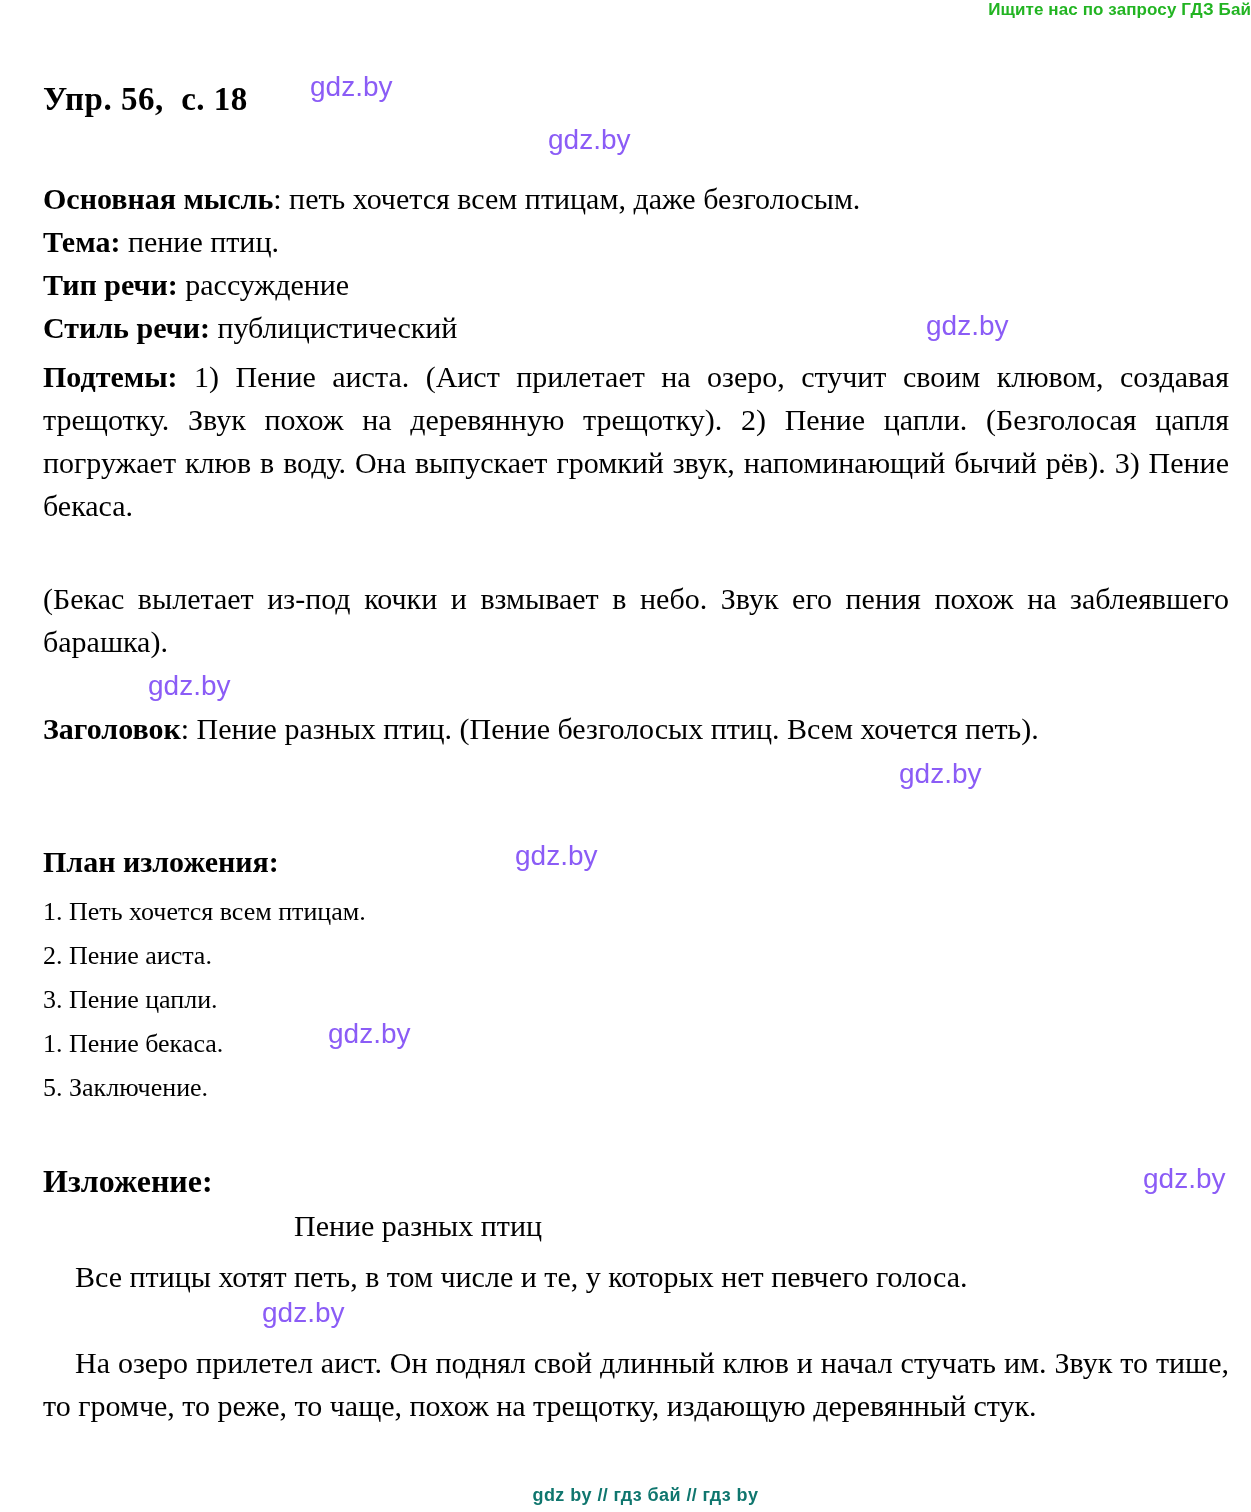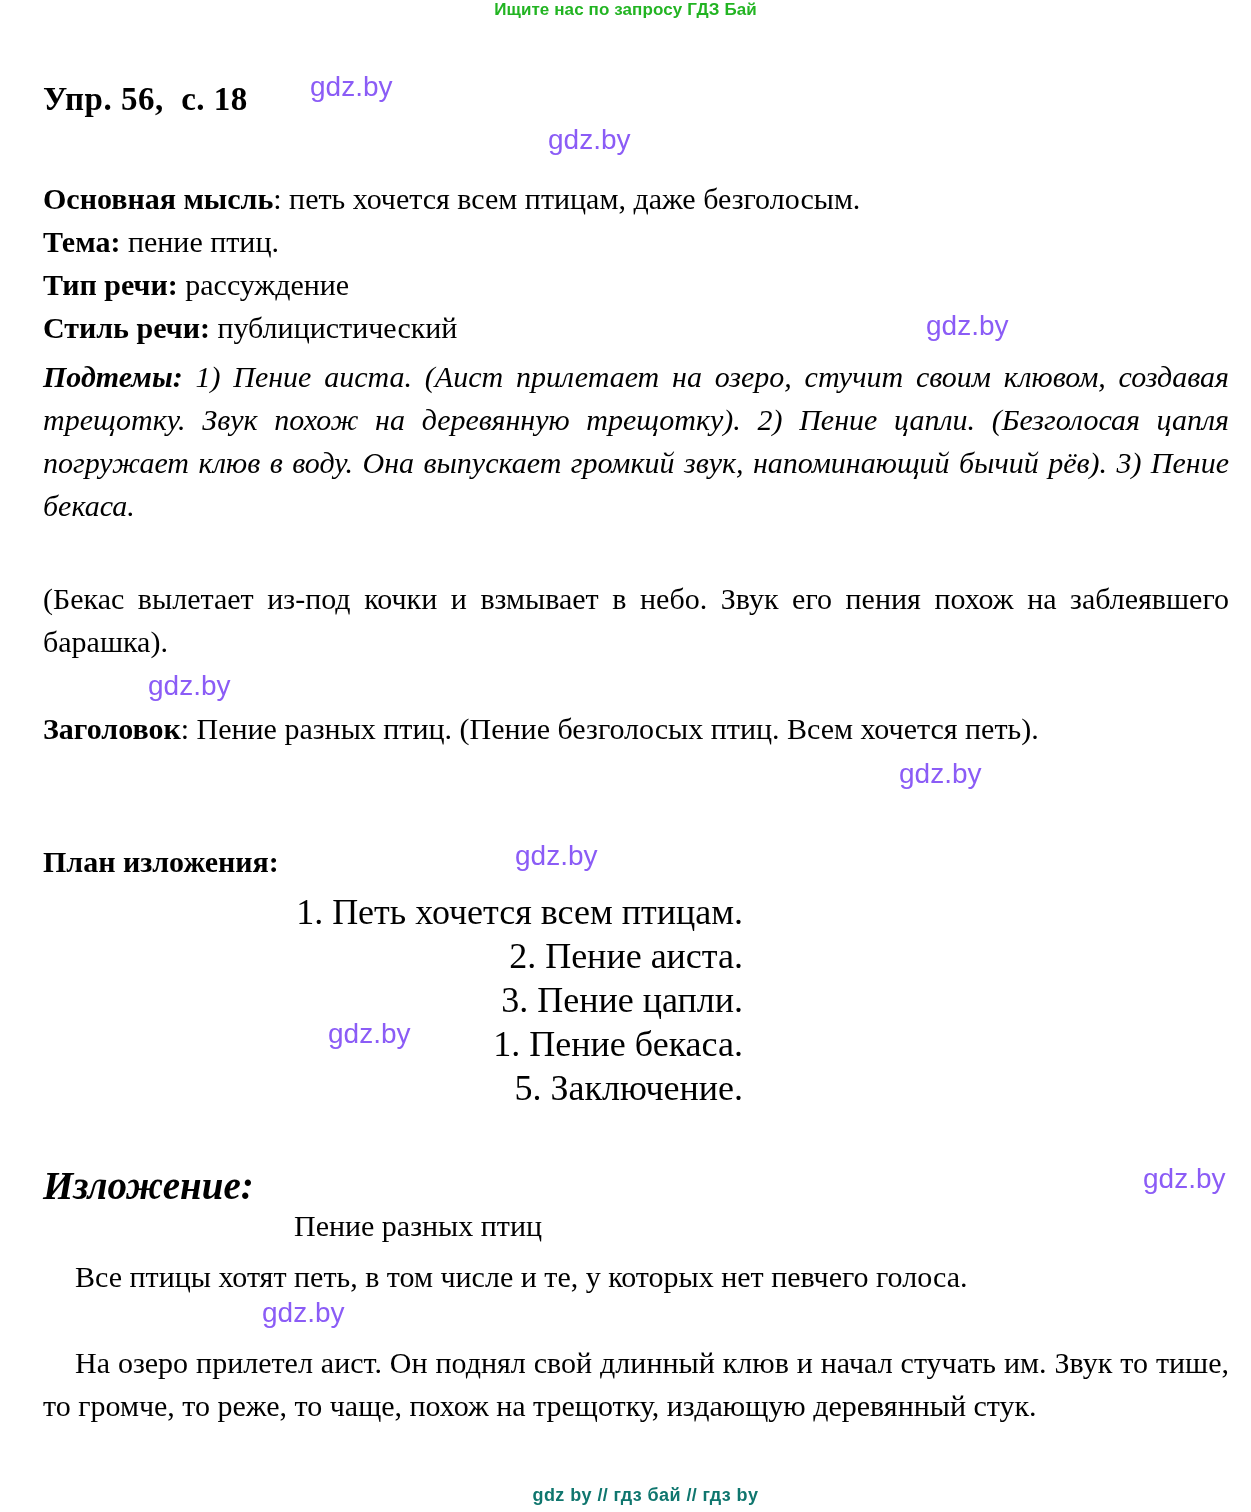--- a/index.html
+++ b/index.html
@@ -15,21 +15,21 @@
     color: #000000;
     overflow: hidden;
   }
 
   
   .promo-bar {
     position: absolute;
     top: 0px;
     left: 0;
     width: 1251px;
-    text-align: center;
+    text-align: right;
     font-family: "Liberation Sans", sans-serif;
     font-size: 17px;
     font-weight: bold;
     color: #22b422;
     letter-spacing: 0.1px;
   }
 
   
   .page {
     position: absolute;
@@ -60,49 +60,47 @@
   .lbl { font-weight: bold; }
 
   .just {
     text-align: justify;
     text-align-last: left;
   }
 
   .meta-lines { top: 177px; }
   .meta-lines div { white-space: nowrap; }
 
-  .subtopics { top: 355px; font-style: italic; }
+  .subtopics { top: 355px; }
   .bekas     { top: 577px; }
   .heading-line { top: 707px; }
 
   .plan-title {
     position: absolute;
     left: 0px;
     top: 845px;
     font-size: 30px;
     font-weight: bold;
   }
   .plan-list {
     position: absolute;
     left: 0px;
     top: 890px;
     width: 700px;
-    font-size: 36px;
+    font-size: 26px;
     line-height: 44px;
-    text-align: right;
   }
   .plan-list div { white-space: nowrap; }
 
   .izlozhenie-title {
     position: absolute;
     left: 0px;
     top: 1163px;
-    font-size: 39px;
-    font-weight: bold;
-    font-style: italic;
+    font-size: 32px;
+    font-weight: bold;
   }
   .story-heading {
     position: absolute;
     left: 0px;
     top: 1209px;
     width: 750px;
     text-align: center;
     font-size: 30px;
   }
   .story-p1 {

